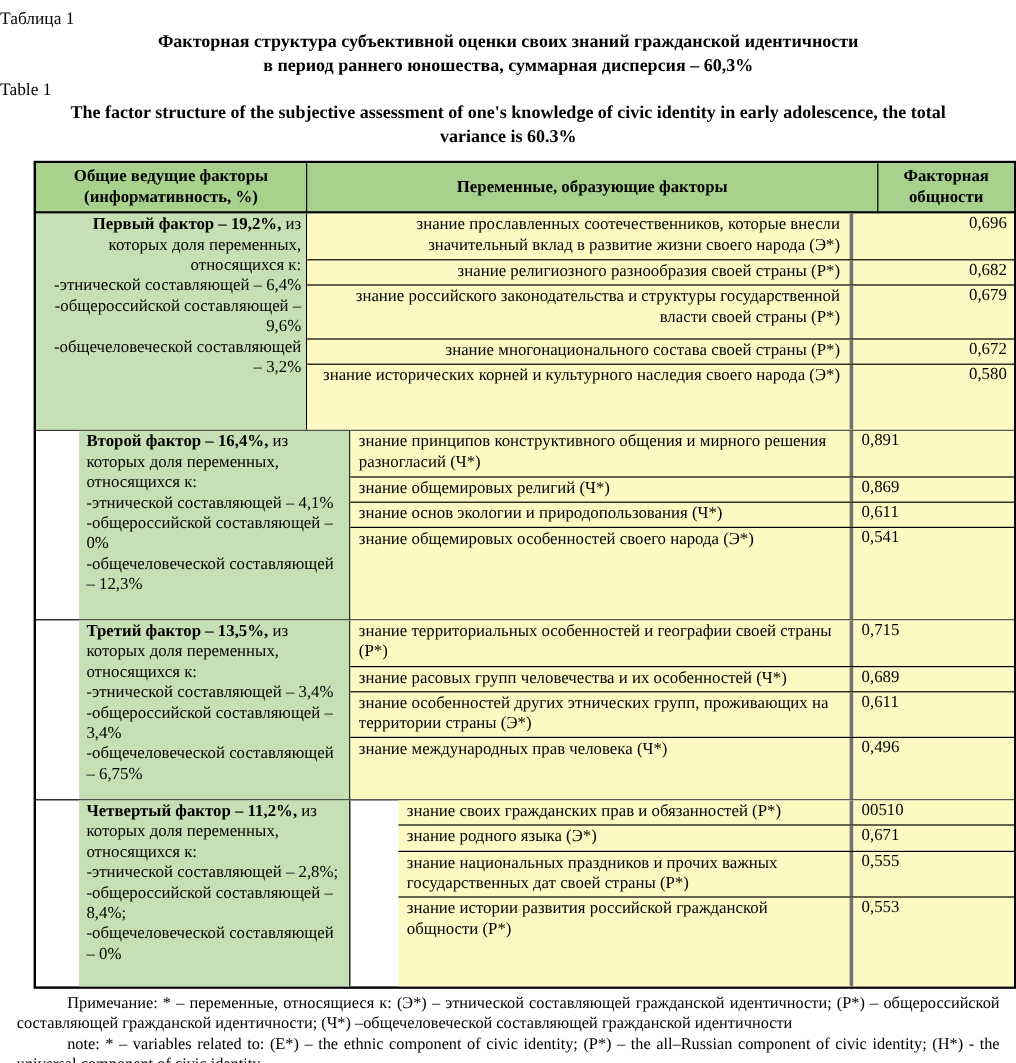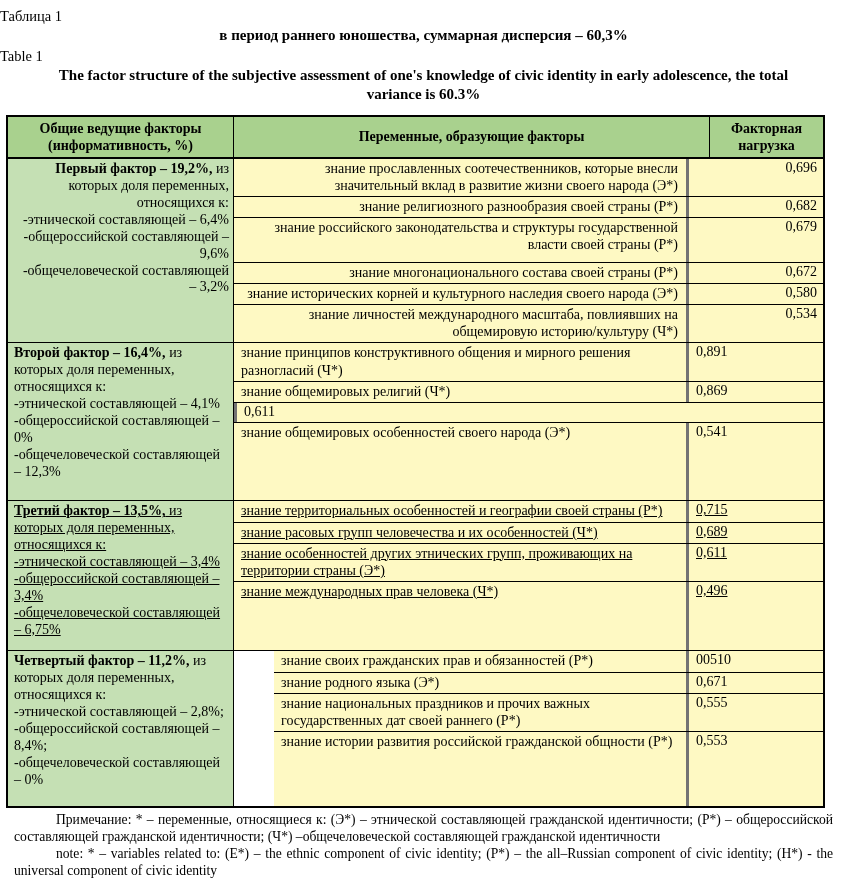--- a/index.html
+++ b/index.html
@@ -11,44 +11,44 @@
   }
   .page { padding-top: 7px; }
 
   
   .cap-right { text-align: left; padding-right: 30px; font-size: 14.5px; line-height: 1.25; }
   .title { text-align: center; font-weight: bold; font-size: 15px; line-height: 1.3; padding: 1px 8px; }
   .title .line { display: block; }
 
   
   .tbl {
-    width: 819px; margin: 9px 0 0 6px;
+    width: 819px; margin: 9px 0 0 28px;
     border: 2px solid #000;
     font-size: 14px;
   }
   .hdr-row { display: flex; background: #a9d18e; border-bottom: 2px solid #000; }
   .hdr-cell {
     font-weight: bold; text-align: center; padding: 3px 4px; line-height: 1.22;
     display: flex; align-items: center; justify-content: center;
   }
   .hc1 { width: 226px; border-right: 1px solid #000; }
   .hc2 { flex: 1; border-right: 1px solid #000; }
   .hc3 { width: 113px; }
 
   .factor-block { display: flex; align-items: stretch; }
-  .factor-block + .factor-block { border-top: 1px solid #000; }
+  .factor-block + .factor-block { border-top: 1px solid #000; padding-left: 36px; }
 
   .factor-cell {
     width: 226px; background: #c5e0b4; border-right: 1px solid #000;
     padding: 2px 4px 2px 6px; line-height: 1.21;
   }
   .factor-cell .b { font-weight: bold; }
   .fb1 { min-height: 180px; text-align: right; }
   .fb2 { min-height: 158px; }
-  .fb3 { min-height: 150px; text-decoration: underline; }
+  .fb3 { min-height: 150px; }
   .fb4 { min-height: 156px; gap: 40px; }
 
   .vars { flex: 1; display: flex; flex-direction: column; background: #fef9c3; }
   .var-row { display: flex; align-items: stretch; }
   .var-row + .var-row { border-top: 1px solid #000; }
   .var-row:last-child { flex: 1; }
   .var-text { flex: 1; padding: 1px 8px 2px 7px; line-height: 1.22; }
   .var-load { width: 137px; border-left: 3px solid #737373; padding: 1px 6px 2px 7px; }
   .tall45 { min-height: 45px; }
   .tall34 { min-height: 34px; }
@@ -57,34 +57,35 @@
   .note { margin: 4px 14px 0 14px; font-size: 13.6px; line-height: 1.23; }
   .note p { text-align: justify; text-indent: 42px; }
 </style>
 </head>
 <body>
 
 <div class="page">
 
   <div class="cap-right">Таблица 1</div>
   <div class="title">
+    <span class="line">Факторная структура субъективной оценки своих знаний гражданской идентичности</span>
     <span class="line">в период раннего юношества, суммарная дисперсия – 60,3%</span>
   </div>
   <div class="cap-right">Table 1</div>
   <div class="title">
     <span class="line">The factor structure of the subjective assessment of one's knowledge of civic identity in early adolescence, the total</span>
     <span class="line">variance is 60.3%</span>
   </div>
 
   <div class="tbl">
 
     <div class="hdr-row">
       <div class="hdr-cell hc1">Общие ведущие факторы (информативность, %)</div>
       <div class="hdr-cell hc2">Переменные, образующие факторы</div>
-      <div class="hdr-cell hc3">Факторная нагрузка</div>
+      <div class="hdr-cell hc3">Факторная общности</div>
     </div>
 
     <div class="factor-block fb1">
       <div class="factor-cell">
         <div><span class="b">Первый фактор – 19,2%,</span><span> из которых доля переменных, относящихся к:</span></div>
         <div>-этнической составляющей – 6,4%</div>
         <div>-общероссийской составляющей – 9,6%</div>
         <div>-общечеловеческой составляющей – 3,2%</div>
       </div>
       <div class="vars">
@@ -101,44 +102,41 @@
           <div class="var-load">0,679</div>
         </div>
         <div class="var-row">
           <div class="var-text">знание многонационального состава своей страны (Р*)</div>
           <div class="var-load">0,672</div>
         </div>
         <div class="var-row">
           <div class="var-text">знание исторических корней и культурного наследия своего народа (Э*)</div>
           <div class="var-load">0,580</div>
         </div>
-        <div class="var-row">
-          <div class="var-text">знание личностей международного масштаба, повлиявших на общемировую историю/культуру (Ч*)</div>
-          <div class="var-load">0,534</div>
-        </div>
       </div>
     </div>
 
     <div class="factor-block fb2">
       <div class="factor-cell">
         <div><span class="b">Второй фактор – 16,4%,</span><span> из которых доля переменных, относящихся к:</span></div>
         <div>-этнической составляющей – 4,1%</div>
         <div>-общероссийской составляющей – 0%</div>
         <div>-общечеловеческой составляющей – 12,3%</div>
       </div>
       <div class="vars">
         <div class="var-row">
           <div class="var-text">знание принципов конструктивного общения и мирного решения разногласий (Ч*)</div>
           <div class="var-load">0,891</div>
         </div>
         <div class="var-row">
           <div class="var-text">знание общемировых религий (Ч*)</div>
           <div class="var-load">0,869</div>
         </div>
         <div class="var-row">
+          <div class="var-text">знание основ экологии и природопользования (Ч*)</div>
           <div class="var-load">0,611</div>
         </div>
         <div class="var-row">
           <div class="var-text">знание общемировых особенностей своего народа (Э*)</div>
           <div class="var-load">0,541</div>
         </div>
       </div>
     </div>
 
     <div class="factor-block fb3">
@@ -178,21 +176,21 @@
       <div class="vars">
         <div class="var-row">
           <div class="var-text">знание своих гражданских прав и обязанностей (Р*)</div>
           <div class="var-load">00510</div>
         </div>
         <div class="var-row">
           <div class="var-text">знание родного языка (Э*)</div>
           <div class="var-load">0,671</div>
         </div>
         <div class="var-row">
-          <div class="var-text">знание национальных праздников и прочих важных государственных дат своей раннего (Р*)</div>
+          <div class="var-text">знание национальных праздников и прочих важных государственных дат своей страны (Р*)</div>
           <div class="var-load">0,555</div>
         </div>
         <div class="var-row">
           <div class="var-text">знание истории развития российской гражданской общности (Р*)</div>
           <div class="var-load">0,553</div>
         </div>
       </div>
     </div>
 
   </div>

